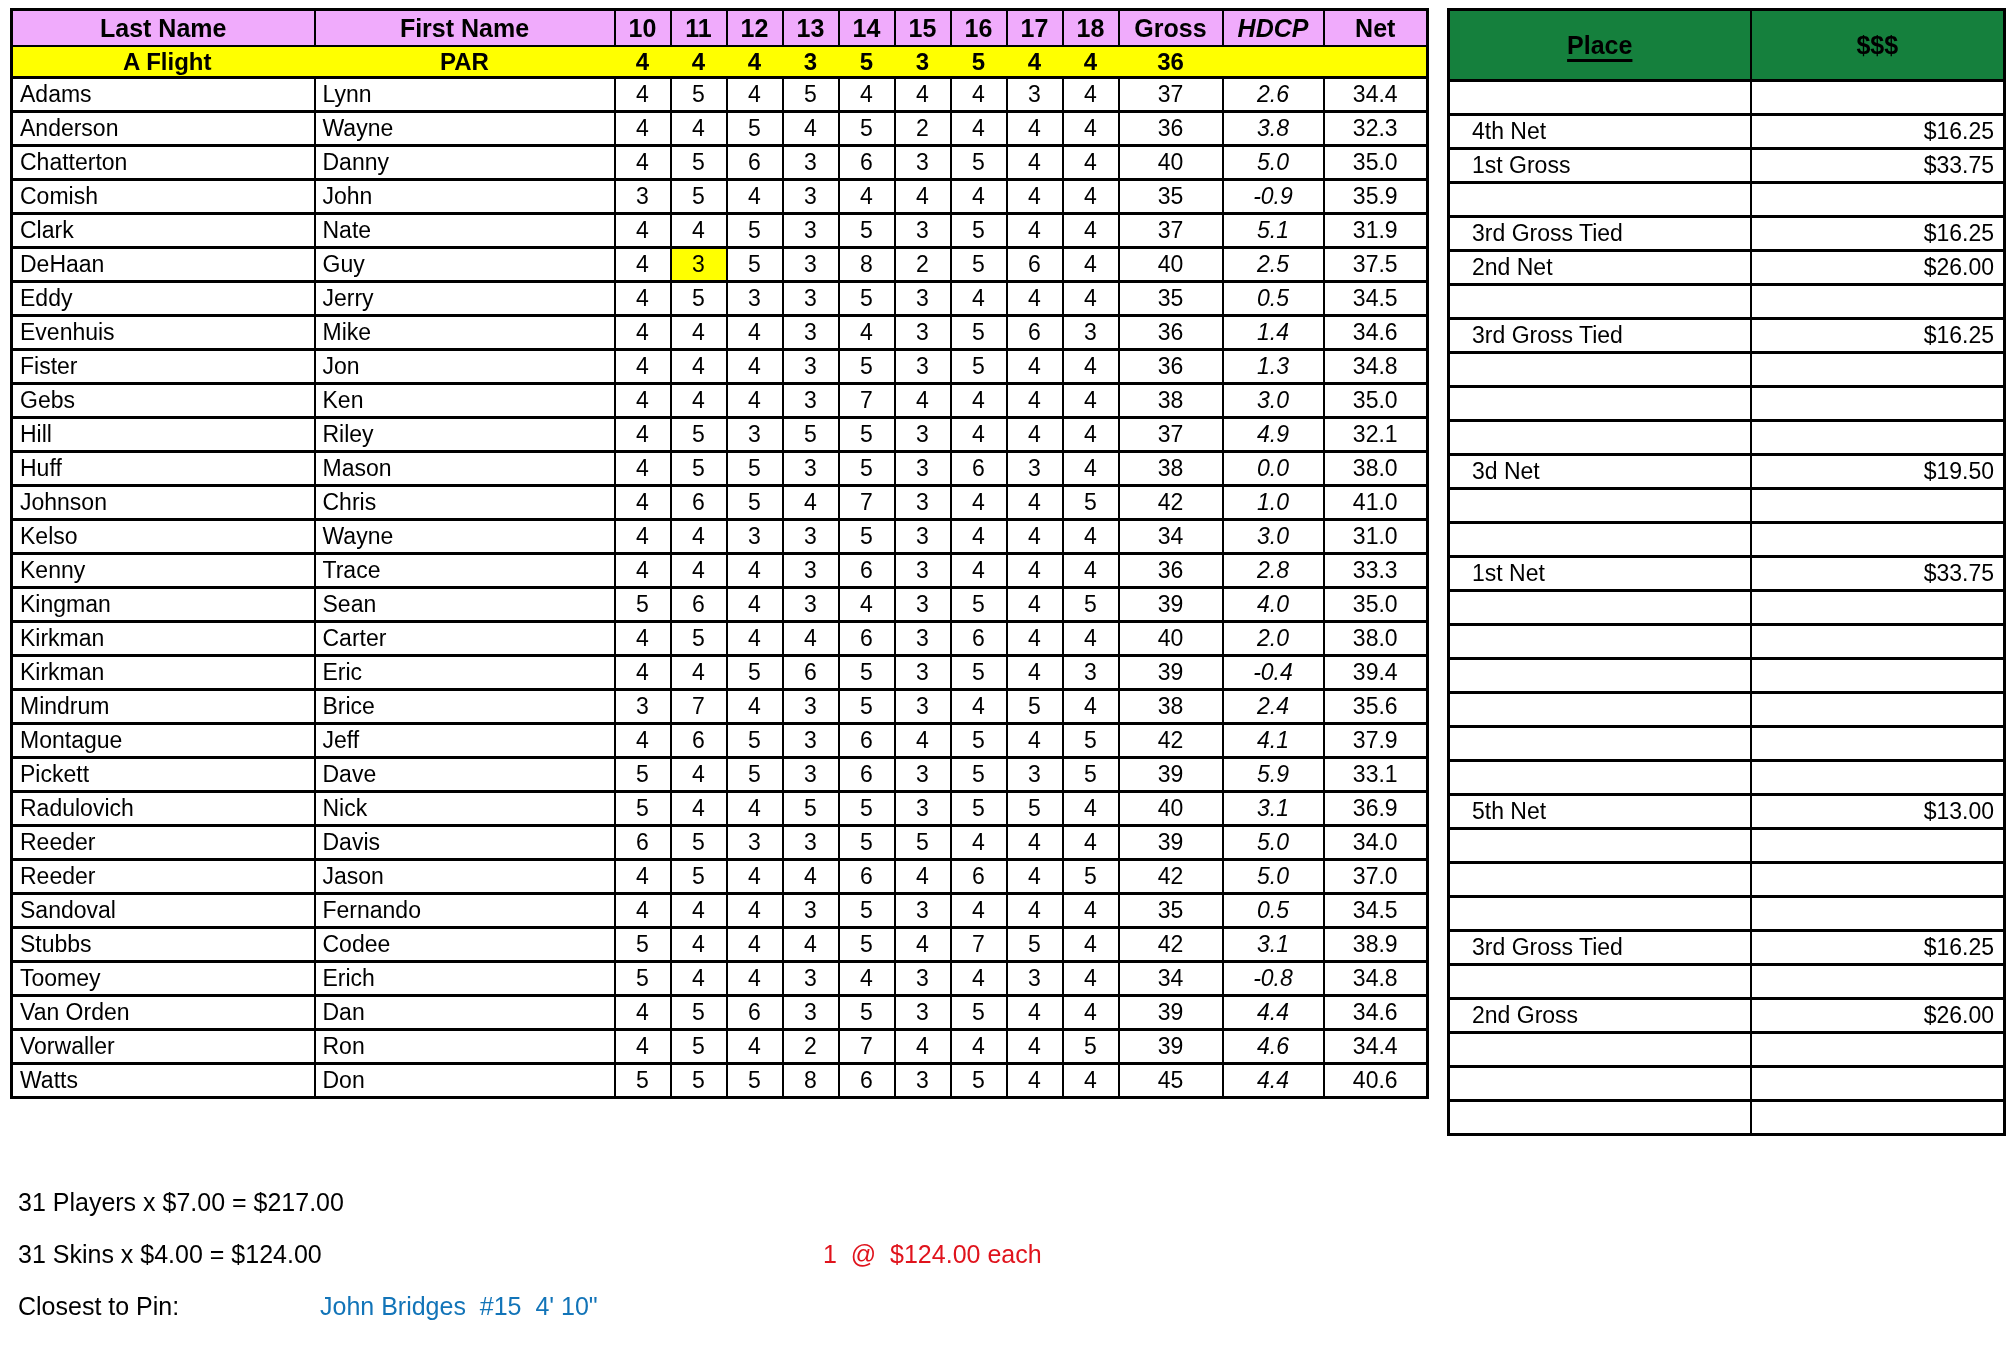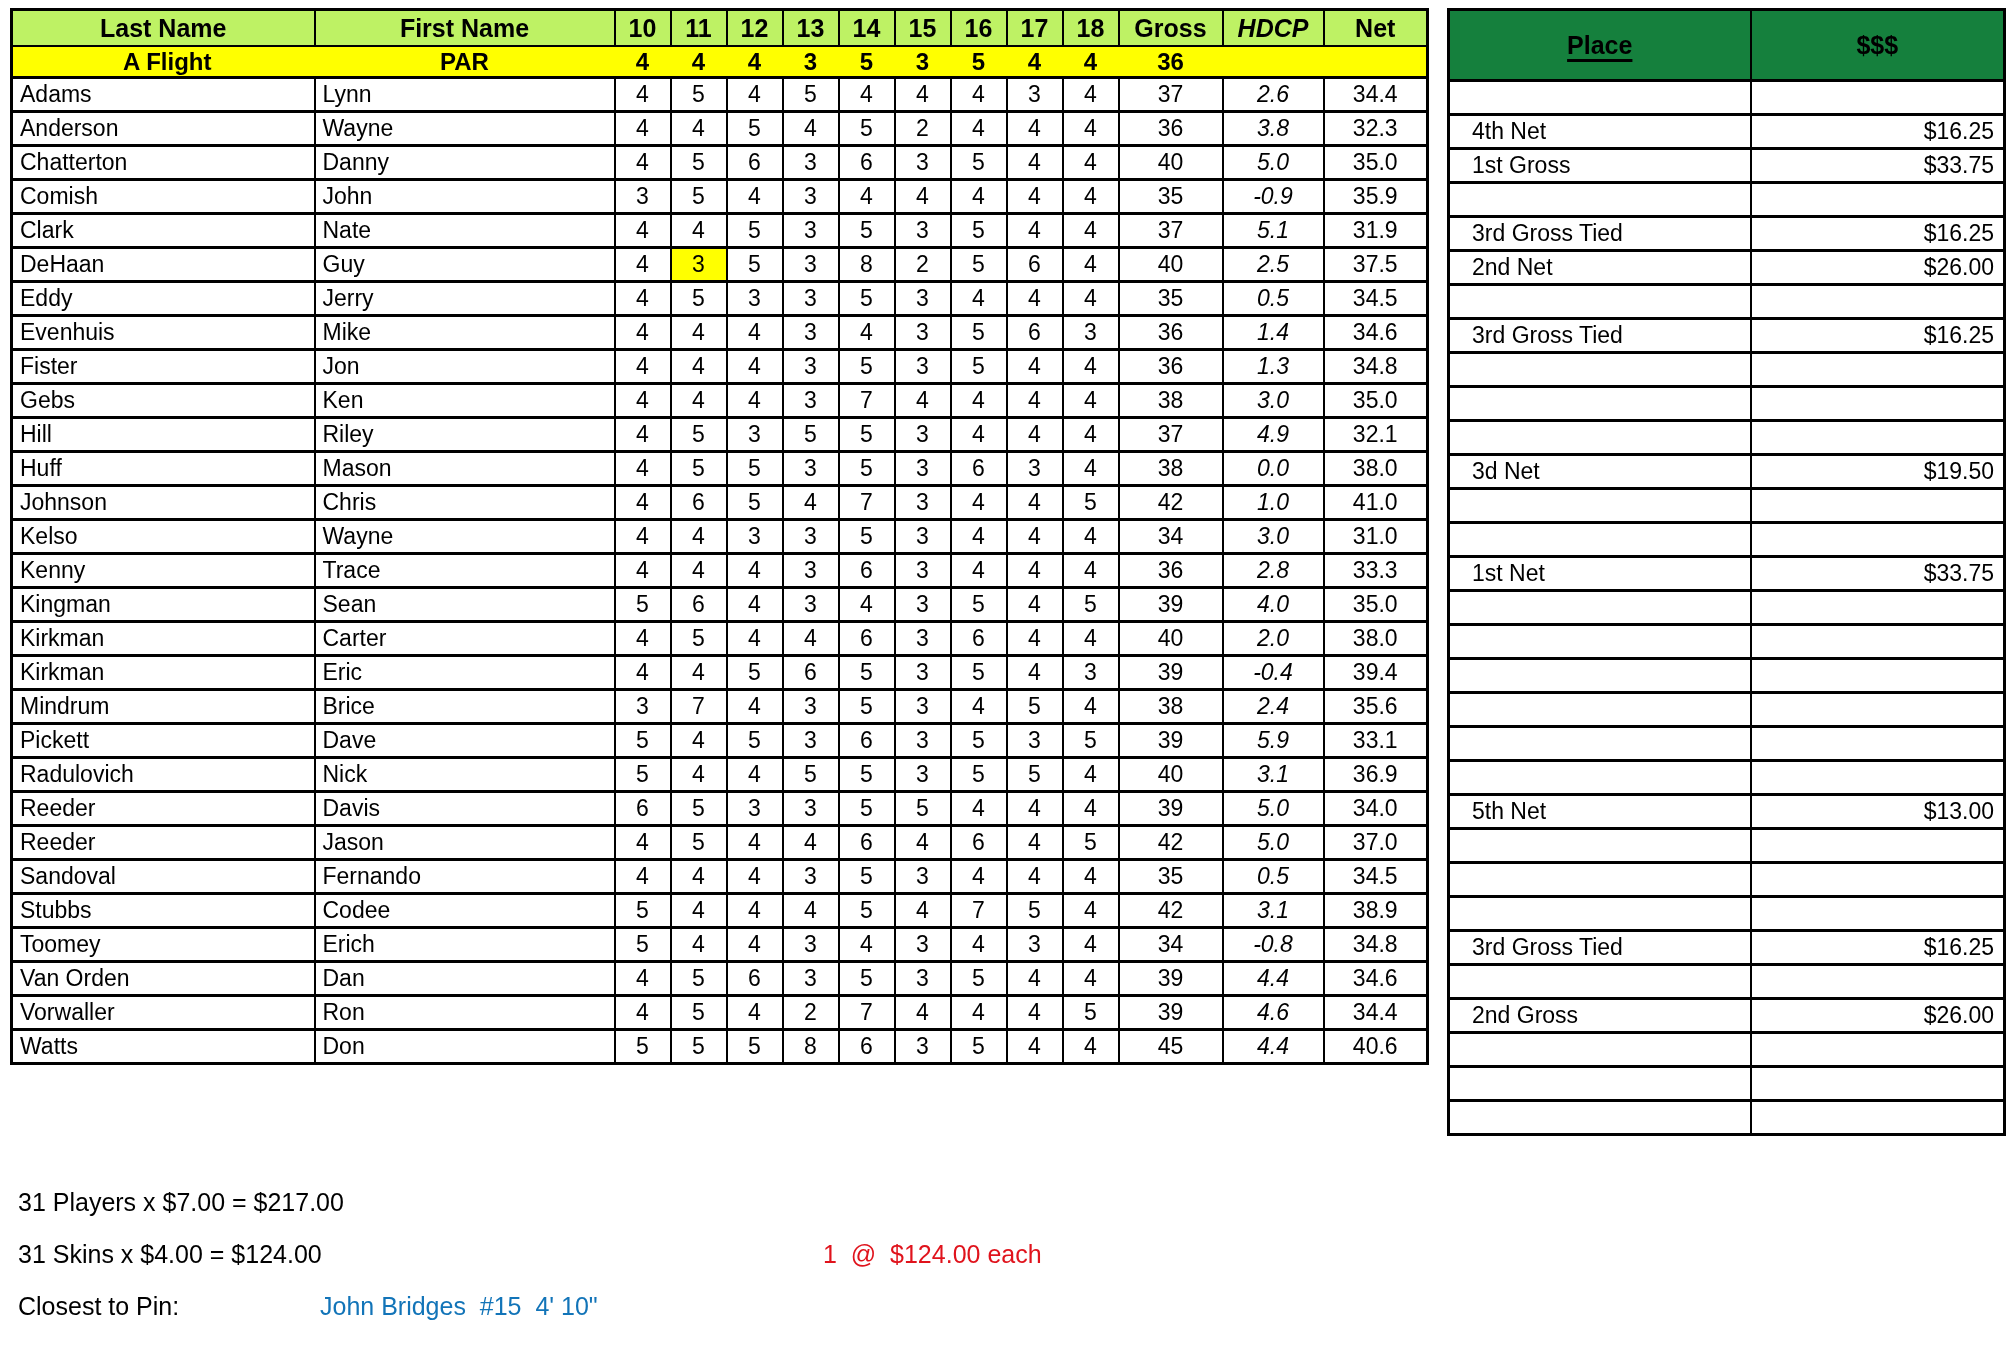--- a/index.html
+++ b/index.html
@@ -7,21 +7,21 @@
     position:relative;
     width:2011px;height:1356px;
     font-family:"Liberation Sans", sans-serif;
     color:#000;
   }
   table{border-collapse:collapse;table-layout:fixed;position:absolute;background:#fff;}
   .main-table{left:10px;top:8px;width:1416px;border:3px solid #000;}
   .payout-table{left:1447px;top:8px;width:556px;border:3px solid #000;}
   th,td{border:solid #000;border-width:2px;padding:0;overflow:hidden;white-space:nowrap;vertical-align:middle;}
   tbody td{border-width:3px 2px;height:31px;font-size:23px;text-align:center;}
-  .head-row th{background:#bef264;font-weight:bold;font-size:25px;height:34px;text-align:center;}
+  .head-row th{background:#f0abfc;font-weight:bold;font-size:25px;height:34px;text-align:center;}
   .hdcp-h{font-style:italic;}
   .par-row td{
     background:#ffff00;font-weight:bold;font-size:24px;height:29px;
     border-left:none;border-right:none;border-top:2px solid #000;border-bottom:3px solid #000;
     text-align:center;
   }
   .t-left{text-align:left;padding-left:7px;}
   .hdcp-cell{font-style:italic;}
   .skin{background:#ffff00;}
   .payout-head th{background:#15803d;font-weight:bold;font-size:25px;height:68px;border-bottom:3px solid #000;text-align:center;}
@@ -390,20 +390,36 @@
         <td>5</td>
         <td>3</td>
         <td>4</td>
         <td>5</td>
         <td>4</td>
         <td>38</td>
         <td class="hdcp-cell">2.4</td>
         <td>35.6</td>
       </tr>
       <tr>
+        <td class="t-left">Montague</td>
+        <td class="t-left">Jeff</td>
+        <td>4</td>
+        <td>6</td>
+        <td>5</td>
+        <td>3</td>
+        <td>6</td>
+        <td>4</td>
+        <td>5</td>
+        <td>4</td>
+        <td>5</td>
+        <td>42</td>
+        <td class="hdcp-cell">4.1</td>
+        <td>37.9</td>
+      </tr>
+      <tr>
         <td class="t-left">Pickett</td>
         <td class="t-left">Dave</td>
         <td>5</td>
         <td>4</td>
         <td>5</td>
         <td>3</td>
         <td>6</td>
         <td>3</td>
         <td>5</td>
         <td>3</td>

